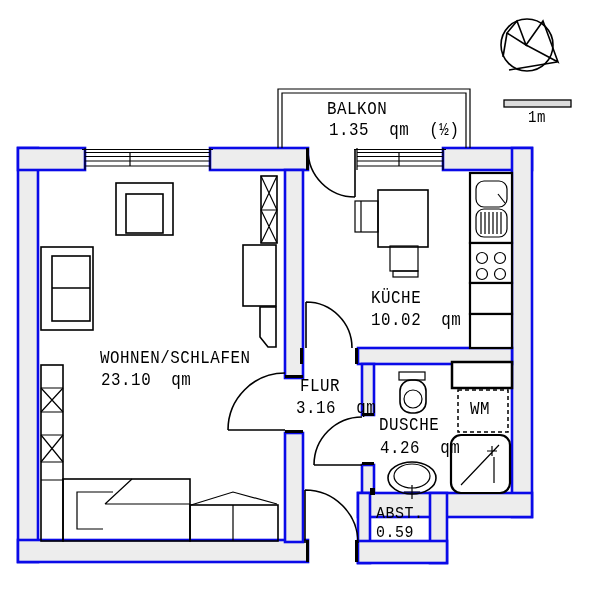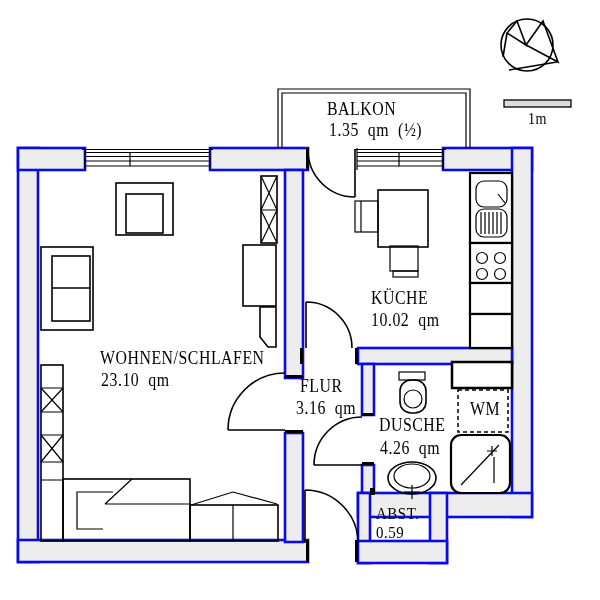--- a/index.html
+++ b/index.html
@@ -3,21 +3,21 @@
 <meta charset="utf-8">
 <style>
   :root{
     --wall_outline:#0a0ae8;
     --wall_fill:#ededed;
     --line:#000000;
     --background:#ffffff;
   }
   html,body{margin:0;padding:0;background:var(--background);}
   .stage{position:relative;width:600px;height:600px;background:var(--background);
-         font-family:Liberation Serif, serif;overflow:hidden;}
+         font-family:Liberation Mono, monospace;overflow:hidden;}
   .stage svg{position:absolute;left:0;top:0;}
   .wall{fill:var(--wall_fill);stroke:var(--wall_outline);stroke-width:2.6;}
   .ln{fill:none;stroke:var(--line);stroke-width:1.6;}
   .ln2{fill:#fff;stroke:var(--line);stroke-width:2.2;}
   .lnt{fill:none;stroke:var(--line);stroke-width:1.2;}
   .blkfill{fill:var(--line);stroke:none;}
   .dash{fill:none;stroke:var(--line);stroke-width:1.5;stroke-dasharray:4 3;}
   .scalebar{fill:#dcdcdc;stroke:var(--line);stroke-width:1.3;}
   .lbl{position:absolute;color:var(--line);font-size:18px;line-height:1.1;
        letter-spacing:0.6px;white-space:pre;transform:scaleX(0.88);

